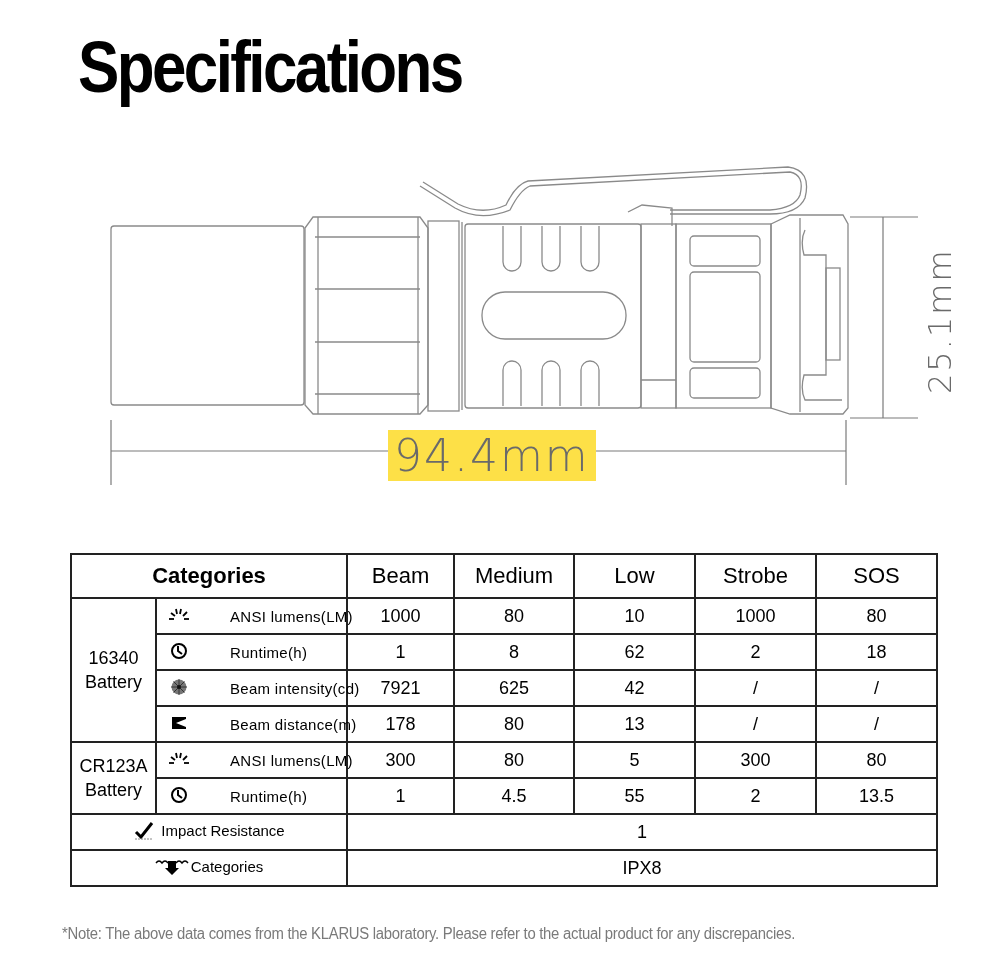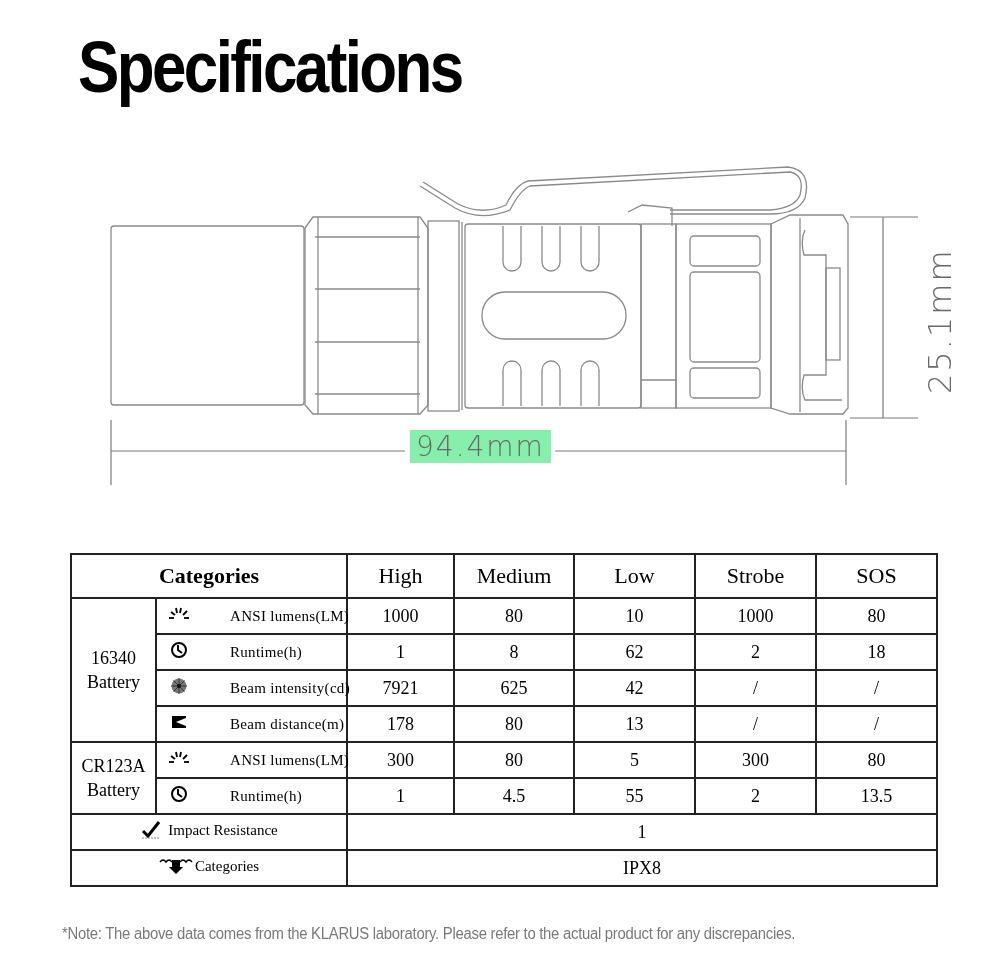--- a/index.html
+++ b/index.html
@@ -1,24 +1,24 @@
 <!DOCTYPE html>
 <html><head>
 <meta charset="utf-8">
 <style>
   html, body { margin:0; padding:0; background:#ffffff; }
   body { width:990px; height:955px; position:relative; overflow:hidden; font-family:"Liberation Sans", sans-serif; color:#000; }
   .title { position:absolute; left:78px; top:22px; font-family:"Liberation Sans", sans-serif; font-weight:bold; font-size:72px; letter-spacing:-3px; transform:scaleX(0.86); transform-origin:left top; line-height:90px; }
   .drawing { position:absolute; left:0; top:150px; width:990px; height:350px; }
   .dim-label { position:absolute; font-family:"DejaVu Sans", sans-serif; color:#6a6a6a; font-weight:300; letter-spacing:2px; }
-  .dim-h { left:410px; top:430px; font-size:28px; background:#86efac; padding:0 6px; }
+  .dim-h { left:388px; top:430px; font-size:44px; background:#fde047; padding:0 6px; }
   .dim-v { left:870px; top:305px; font-size:32px; transform:rotate(-90deg); transform-origin:center; width:140px; text-align:center; }
 
   table.spec { position:absolute; left:70px; top:553px; border-collapse:collapse; width:866px; table-layout:fixed; }
-  table.spec td { border:2px solid #222; text-align:center; vertical-align:middle; padding:0; height:34px; font-size:18px;font-family:Liberation Serif, serif; }
+  table.spec td { border:2px solid #222; text-align:center; vertical-align:middle; padding:0; height:34px; font-size:18px; }
   table.spec tr.head td { height:42px; font-size:22px; }
   .cat-head { font-weight:bold; }
   .group { font-size:16px; line-height:24px; }
   .metric { text-align:left !important; padding-left:10px !important; font-size:15px !important; white-space:nowrap; }
   .metric .ic { display:inline-block; width:24px; text-align:center; margin-right:8px; vertical-align:middle; }
   .metric .lbl { vertical-align:middle; letter-spacing:0.3px;margin-left:31px; }
   .wide-label { font-size:15px !important; }
   .wide-label .ic { display:inline-block; vertical-align:middle; margin-right:6px; }
   .note { position:absolute; left:62px; top:925px; font-size:16px; color:#7a7a7a; letter-spacing:-0.3px; transform:scaleX(0.93); transform-origin:left top; white-space:nowrap; }
 </style>
@@ -89,21 +89,21 @@
       <col style="width:191px">
       <col style="width:107px">
       <col style="width:120px">
       <col style="width:121px">
       <col style="width:121px">
       <col style="width:121px">
   </colgroup>
   <tbody>
       <tr class="head">
     <td colspan="2" class="cat-head">Categories</td>
-    <td>High</td>
+    <td>Beam</td>
     <td>Medium</td>
     <td>Low</td>
     <td>Strobe</td>
     <td>SOS</td>
   </tr>
 
   <tr>
     <td rowspan="4" class="group">
       <div>16340</div>
       <div>Battery</div>

